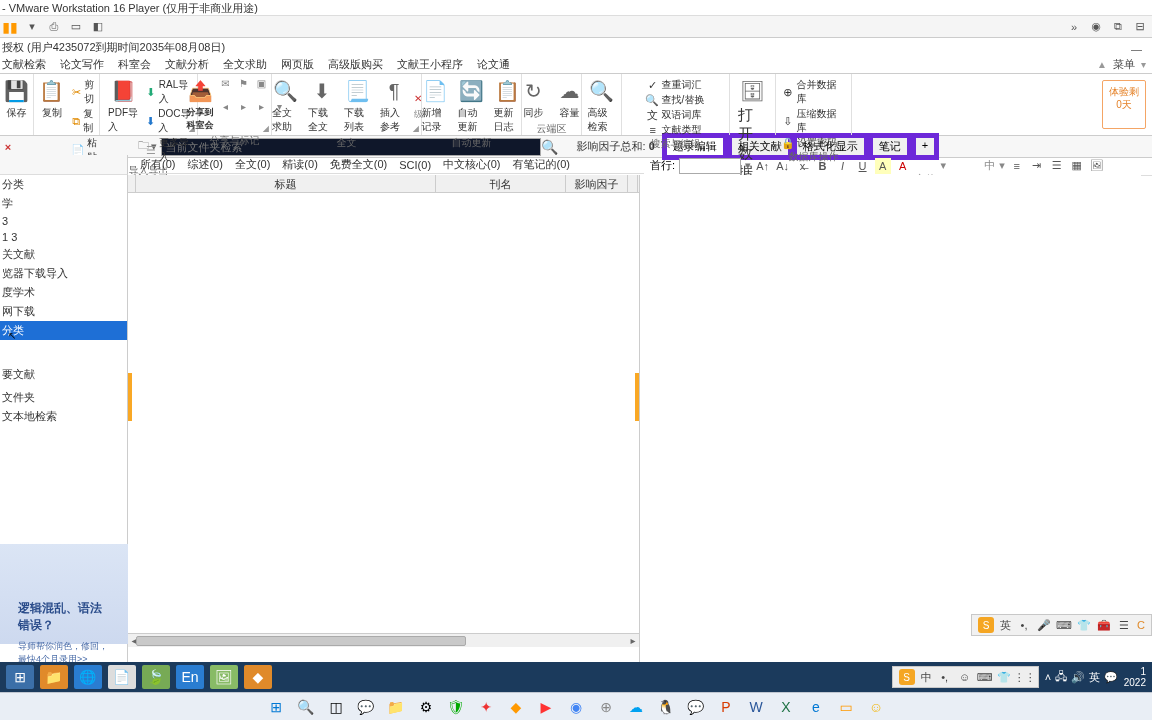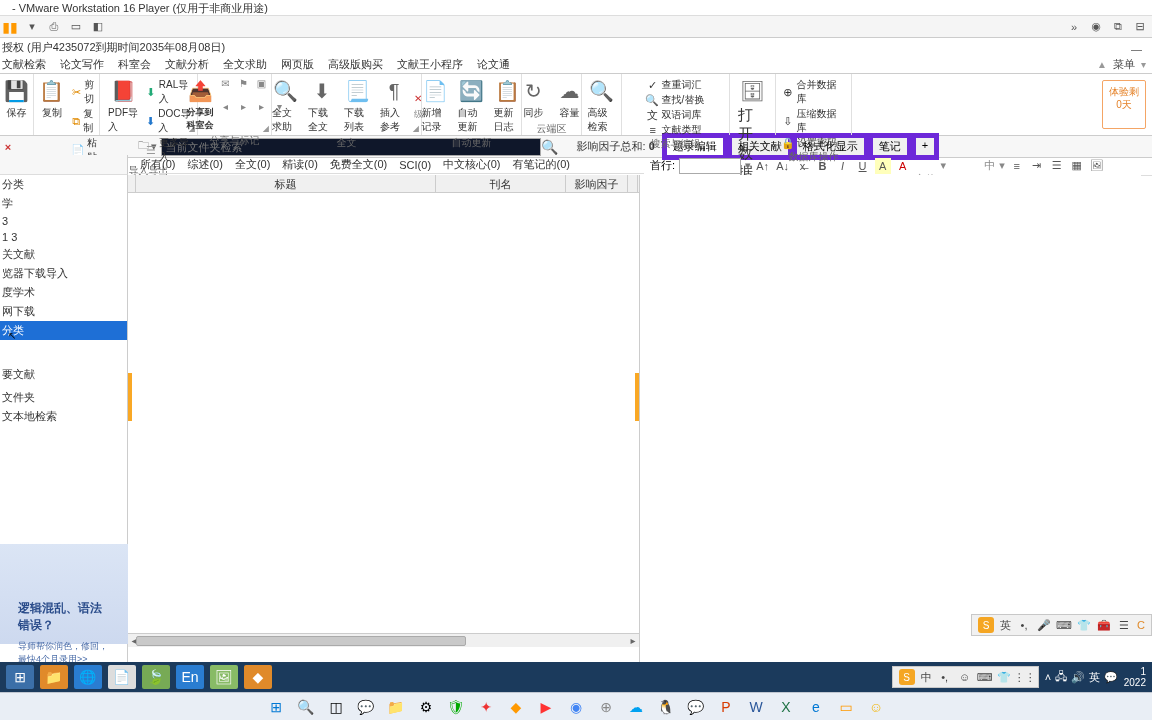--- a/index.html
+++ b/index.html
@@ -1,19 +1,19 @@
 <!DOCTYPE html>
 <html><head>
 <meta charset="utf-8">
 <style>
 * { margin: 0; padding: 0; box-sizing: border-box; font-family: "Microsoft YaHei", Arial, sans-serif; }
 body { width: 1152px; height: 720px; background: #fff; font-size: 11px; overflow: hidden; position: relative; }
 
 
-.vmware-title { height: 16px; background: #fff; border-bottom: 1px solid #ddd; font-size: 11px; color: #333; padding-left: 12px; line-height: 16px; }
+.vmware-title { height: 16px; background: #fff; border-bottom: 1px solid #ddd; font-size: 11px; color: #333; padding-left: 2px; line-height: 16px; }
 .vmware-toolbar { height: 22px; background: #f5f5f5; border-bottom: 1px solid #ccc; display: flex; align-items: center; gap: 6px; padding-left: 2px; }
 .vmware-toolbar .vb { width: 16px; height: 16px; display: flex; align-items: center; justify-content: center; color: #555; cursor: pointer; }
 .vmware-toolbar .play { color: #f90; font-size: 14px; }
 .vmware-toolbar .right { margin-left: auto; display: flex; gap: 6px; padding-right: 4px; }
 
 
 .app-header { height: 18px; background: #fff; font-size: 11px; color: #333; padding-left: 2px; line-height: 18px; position:relative;}
 .app-min { position:absolute; right:10px; top:2px; color:#555; cursor:pointer;}
 
 

